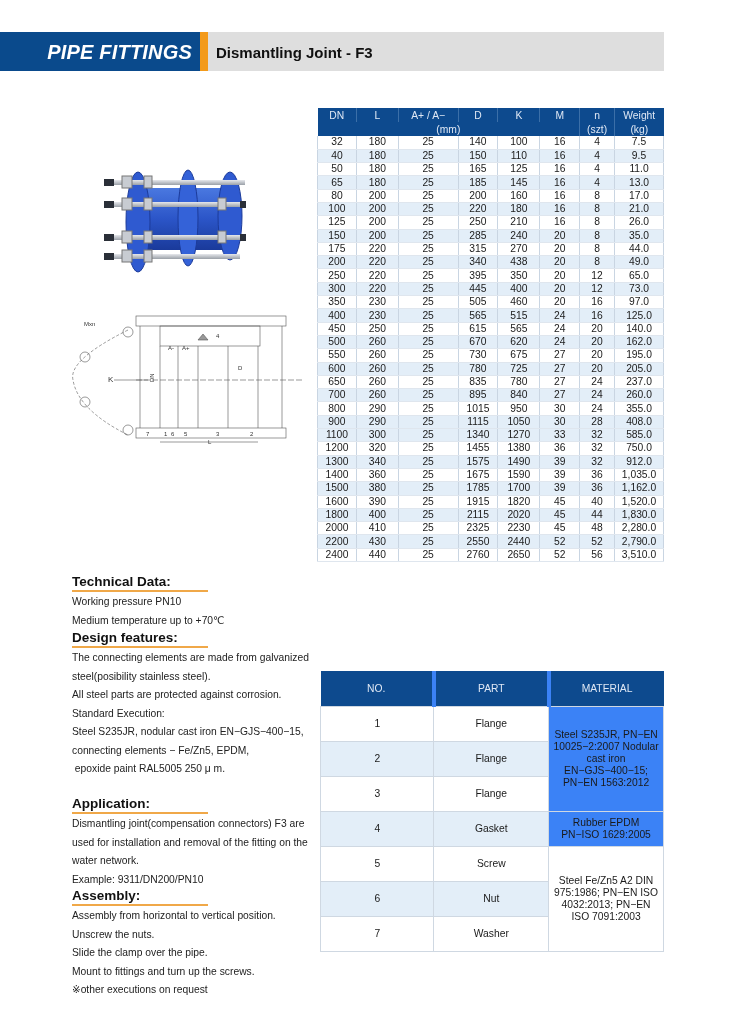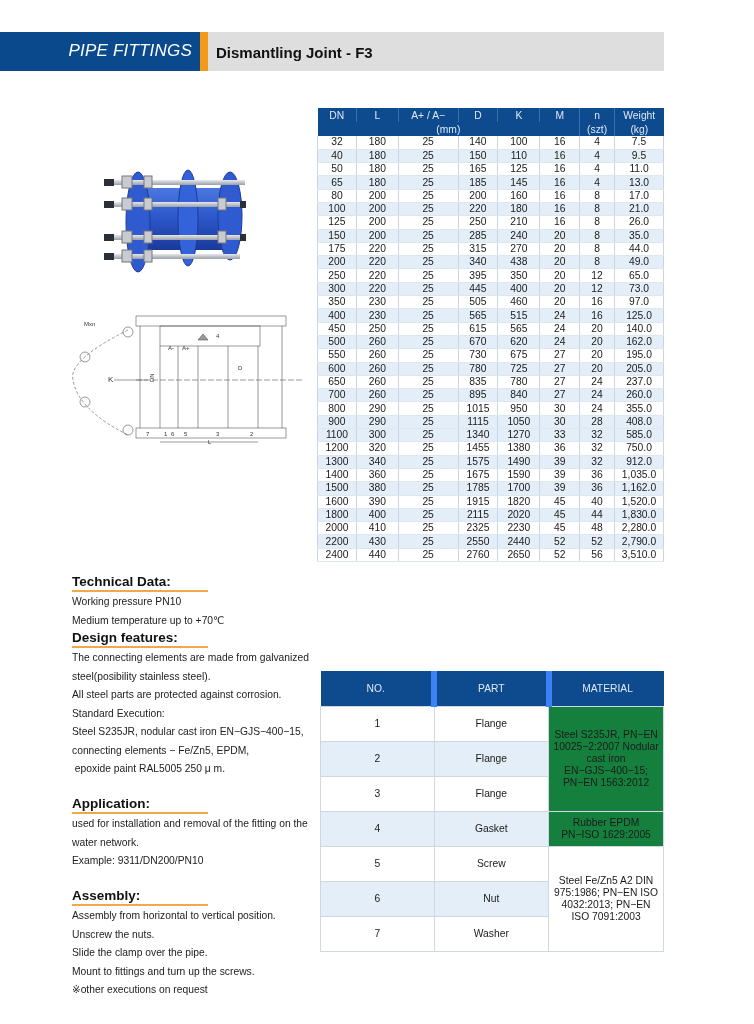--- a/index.html
+++ b/index.html
@@ -1,21 +1,21 @@
 <!DOCTYPE html>
 <html><head>
 <meta charset="utf-8">
 <style>
   * { box-sizing: border-box; margin: 0; padding: 0; }
   html, body { width: 754px; height: 1024px; background: #ffffff; overflow: hidden; }
   body { position: relative; font-family: "Liberation Sans", "DejaVu Sans", sans-serif; color: #222; }
 
   
   .hdr-blue { position: absolute; left: 0; top: 32px; width: 200px; height: 39px; background: #0a4a8c; }
-  .hdr-blue span { position: absolute; right: 8px; top: 9px; color: #fff; font-style: italic; font-weight: normal; font-size: 17px; letter-spacing: 0.2px; }
+  .hdr-blue span { position: absolute; right: 8px; top: 9px; color: #fff; font-style: italic; font-weight: bold; font-size: 20px; letter-spacing: 0.2px; }
   .hdr-orange { position: absolute; left: 200px; top: 32px; width: 8px; height: 39px; background: #f39a1a; }
   .hdr-gray { position: absolute; left: 208px; top: 32px; width: 456px; height: 39px; background: #dedede; }
   .hdr-gray span { position: absolute; left: 8px; top: 12px; font-weight: bold; font-size: 15px; color: #111; }
 
   
   .photo { position: absolute; left: 100px; top: 150px; width: 160px; height: 130px; }
   
   .drawing { position: absolute; left: 68px; top: 310px; width: 236px; height: 135px; }
 
   
@@ -27,25 +27,25 @@
   table.dims td:last-child { border-right: 1px solid #c9d5e2; }
   table.dims tr.alt td { background: #e3eef8; }
 
   
   .sec { position: absolute; left: 72px; width: 250px; margin-top: 41px; }
   .sec h3 { font-size: 13.5px; font-weight: bold; color: #111; padding-bottom: 1px; border-bottom: 2px solid #f0a848; width: 136px; margin-bottom: 1px; }
   .sec p { font-size: 10.3px; line-height: 18.5px; color: #222; white-space: nowrap; }
 
   
   table.parts { position: absolute; left: 320px; top: 671px; width: 344px; border-collapse: collapse; font-size: 10.3px; }
-  table.parts th { background: #0d4a8e; color: #dfe8f5; font-weight: normal; height: 35px; text-align: center; border-left: 6px solid #3b82f6; }
+  table.parts th { background: #0d4a8e; color: #dfe8f5; font-weight: normal; height: 35px; text-align: center; border-left: 4px solid #3b82f6; }
   table.parts th:first-child { border-left: none; }
   table.parts td { height: 35px; text-align: center; border: 1px solid #cfd8e2; color: #1a1a1a; line-height: 12px; padding: 0 4px; }
   table.parts tr.alt td.c { background: #e3eef8; }
-  table.parts td.mat-blue { background: #15803d; }
+  table.parts td.mat-blue { background: #3b82f6; }
 </style>
 </head>
 <body>
 
 <div class="hdr-blue">
   <span>PIPE FITTINGS</span>
 </div>
 <div class="hdr-orange"></div>
 <div class="hdr-gray">
   <span>Dismantling Joint - F3</span>
@@ -491,20 +491,21 @@
   <p>steel(posibility stainless steel).</p>
   <p>All steel parts are protected against corrosion.</p>
   <p>Standard Execution:</p>
   <p>Steel S235JR, nodular cast iron EN−GJS−400−15,</p>
   <p>connecting elements − Fe/Zn5, EPDM,</p>
   <p style="white-space:pre"> epoxide paint RAL5005 250 μ m.</p>
 </div>
 
 <div class="sec" style="top:755px">
   <h3>Application:</h3>
+  <p>Dismantling joint(compensation connectors) F3 are</p>
   <p>used for installation and removal of the fitting on the</p>
   <p>water network.</p>
   <p>Example: 9311/DN200/PN10</p>
 </div>
 
 <div class="sec" style="top:847px">
   <h3>Assembly:</h3>
   <p>Assembly from horizontal to vertical position.</p>
   <p>Unscrew the nuts.</p>
   <p>Slide the clamp over the pipe.</p>

